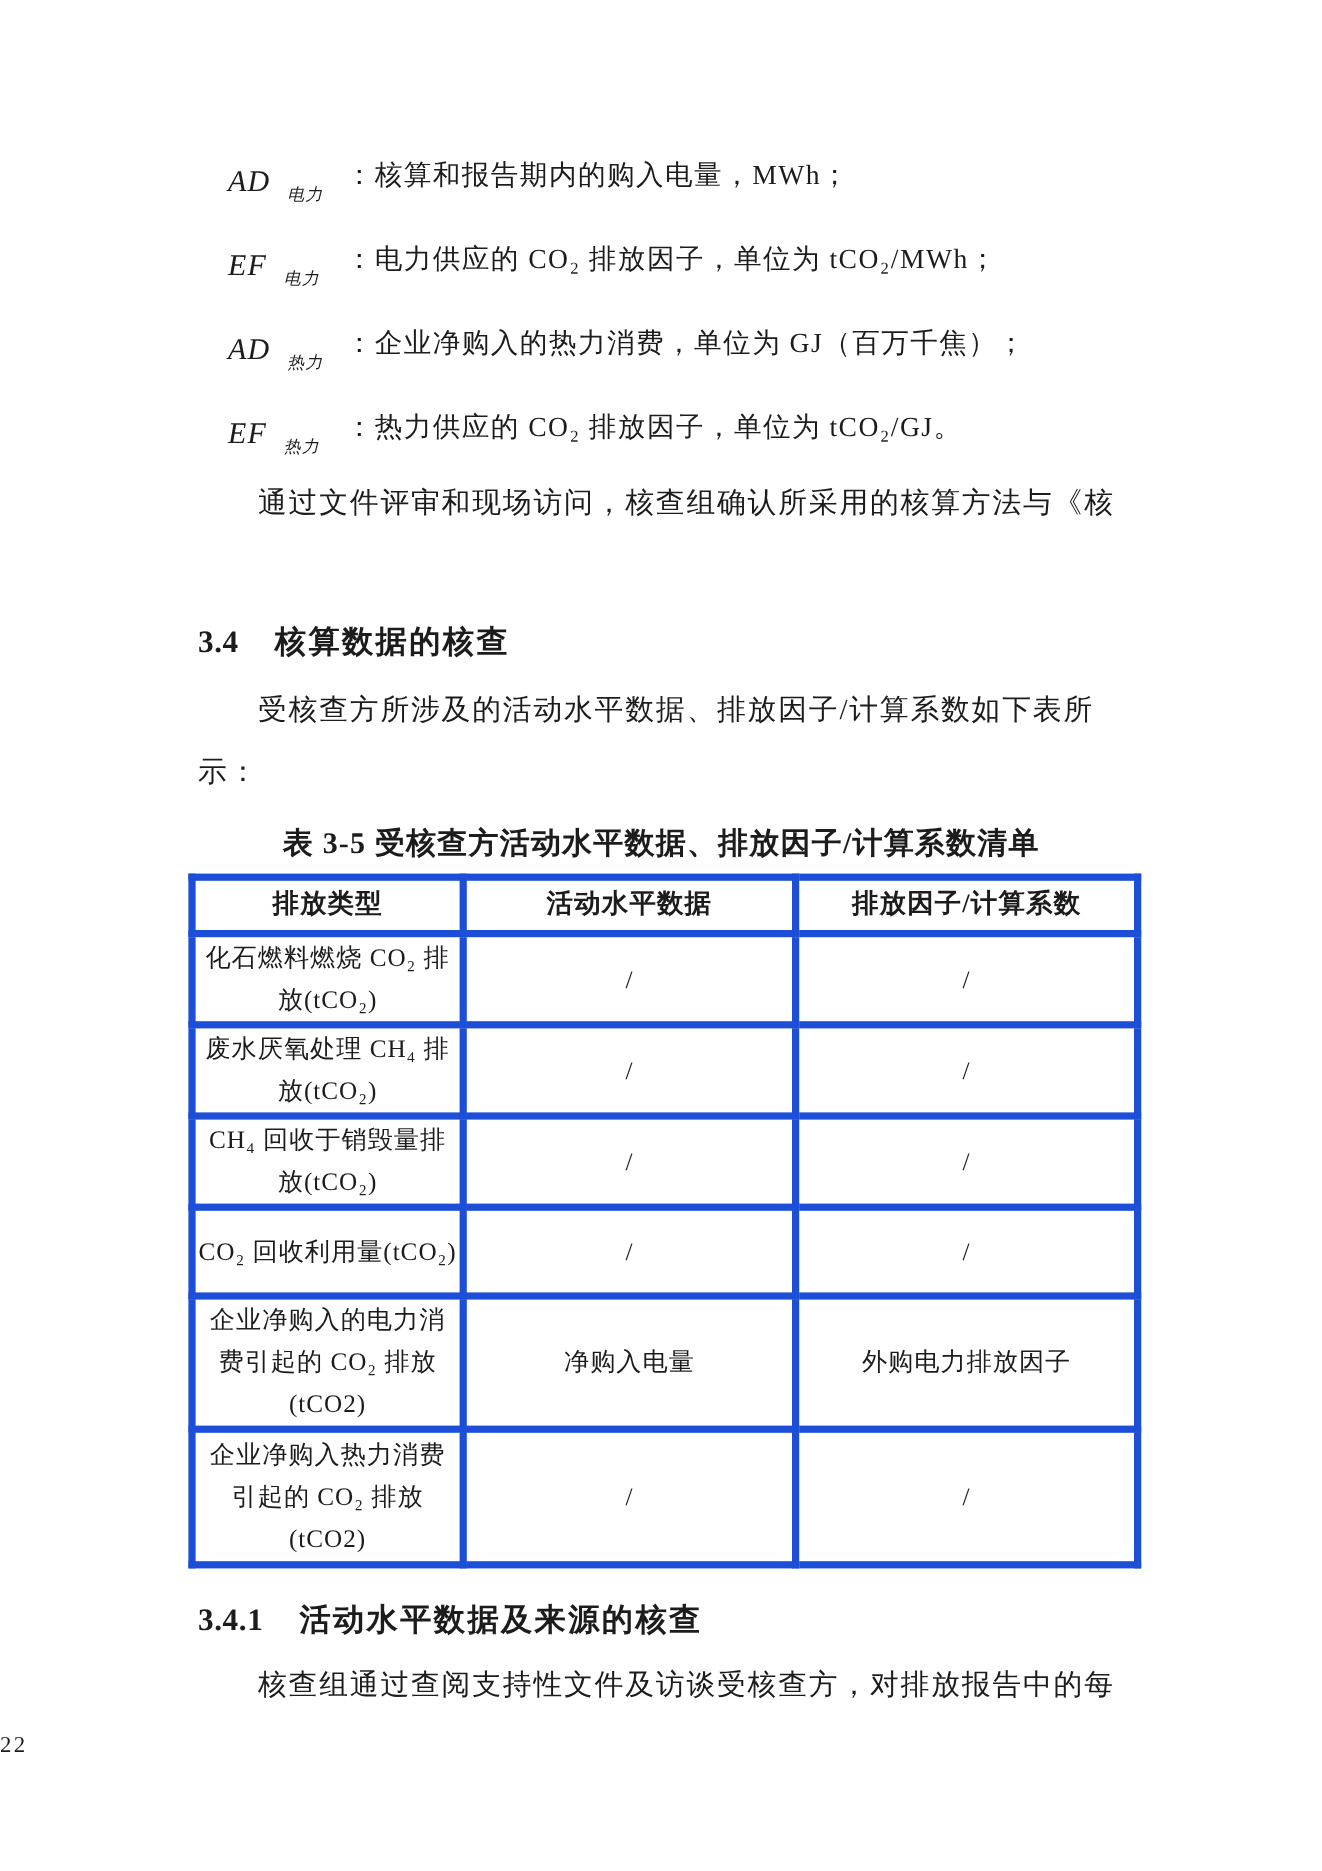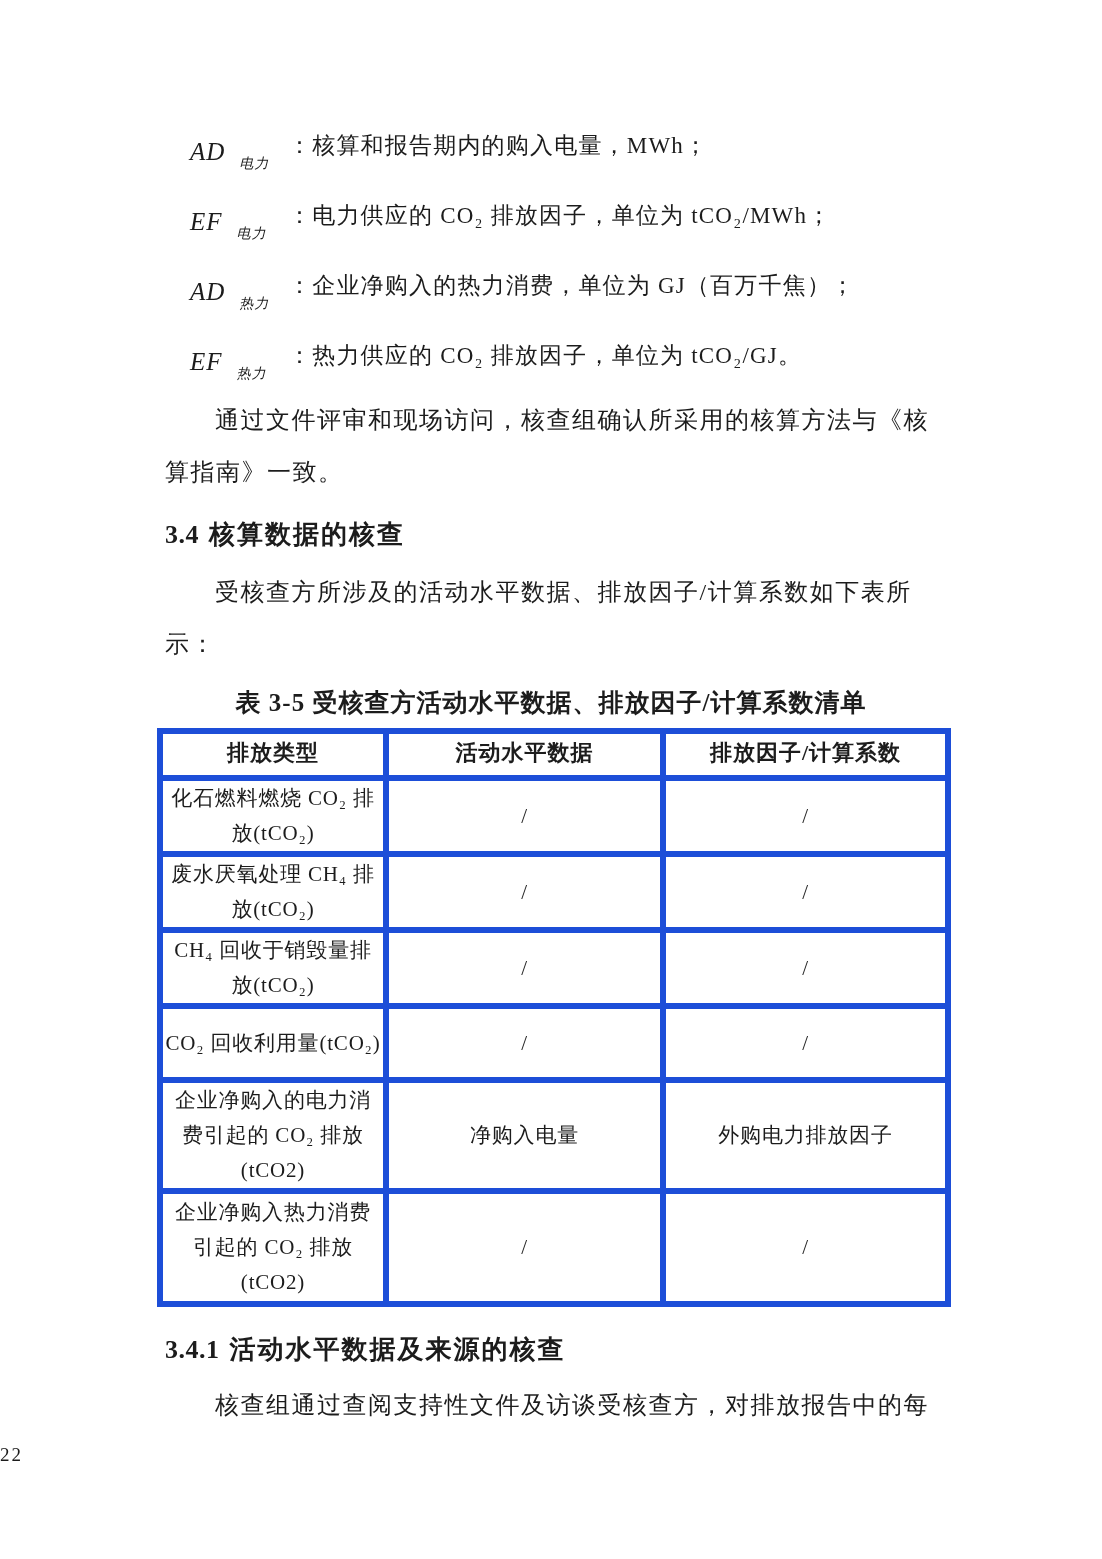--- a/index.html
+++ b/index.html
@@ -24,21 +24,21 @@
   .para .line{height:52px;line-height:32px;white-space:nowrap;}
   .para .line.indent{padding-left:50px;}
   #para-methodology{top:404px;}
   #para-intro{top:576px;}
   #para-activity{top:1389px;}
   
   .heading{position:absolute;left:165px;font-weight:bold;font-size:26px;white-space:nowrap;}
   #heading-34{top:517px;}
   #heading-341{top:1332px;}
   .h-num{letter-spacing:0.5px;}
-  .h-title{margin-left:10px;letter-spacing:2px;}
+  .h-title{margin-left:30px;letter-spacing:2px;}
   
   .table-caption{
     position:absolute;left:157px;top:686px;width:788px;
     text-align:center;font-weight:bold;font-size:25px;letter-spacing:1px;white-space:nowrap;
   }
   .data-table-wrap{position:absolute;left:157px;top:728px;}
   table.data-table{border-collapse:collapse;table-layout:fixed;width:788px;}
   .data-table th,.data-table td{border:6px solid #1d4ed8;padding:0;}
   .data-table thead tr{height:47px;}
   .data-table th{font-size:22px;font-weight:bold;vertical-align:top;padding-top:4px;text-align:center;letter-spacing:1px;}
@@ -76,21 +76,20 @@
     </div>
 
     <div class="def-row">
       <span class="def-var"><span class="def-base">EF</span><span class="def-sub">热力</span></span>
       <span class="def-desc">：热力供应的 CO₂ 排放因子，单位为 tCO₂/GJ。</span>
     </div>
   </div>
 
   <div class="para" id="para-methodology">
       <div class="line indent">通过文件评审和现场访问，核查组确认所采用的核算方法与《核</div>
-      <div class="line">算指南》一致。</div>
     </div>
 
   <div class="heading" id="heading-34">
     <span class="h-num">3.4</span><span class="h-title">核算数据的核查</span>
   </div>
 
   <div class="para" id="para-intro">
       <div class="line indent">受核查方所涉及的活动水平数据、排放因子/计算系数如下表所</div>
       <div class="line">示：</div>
     </div>

